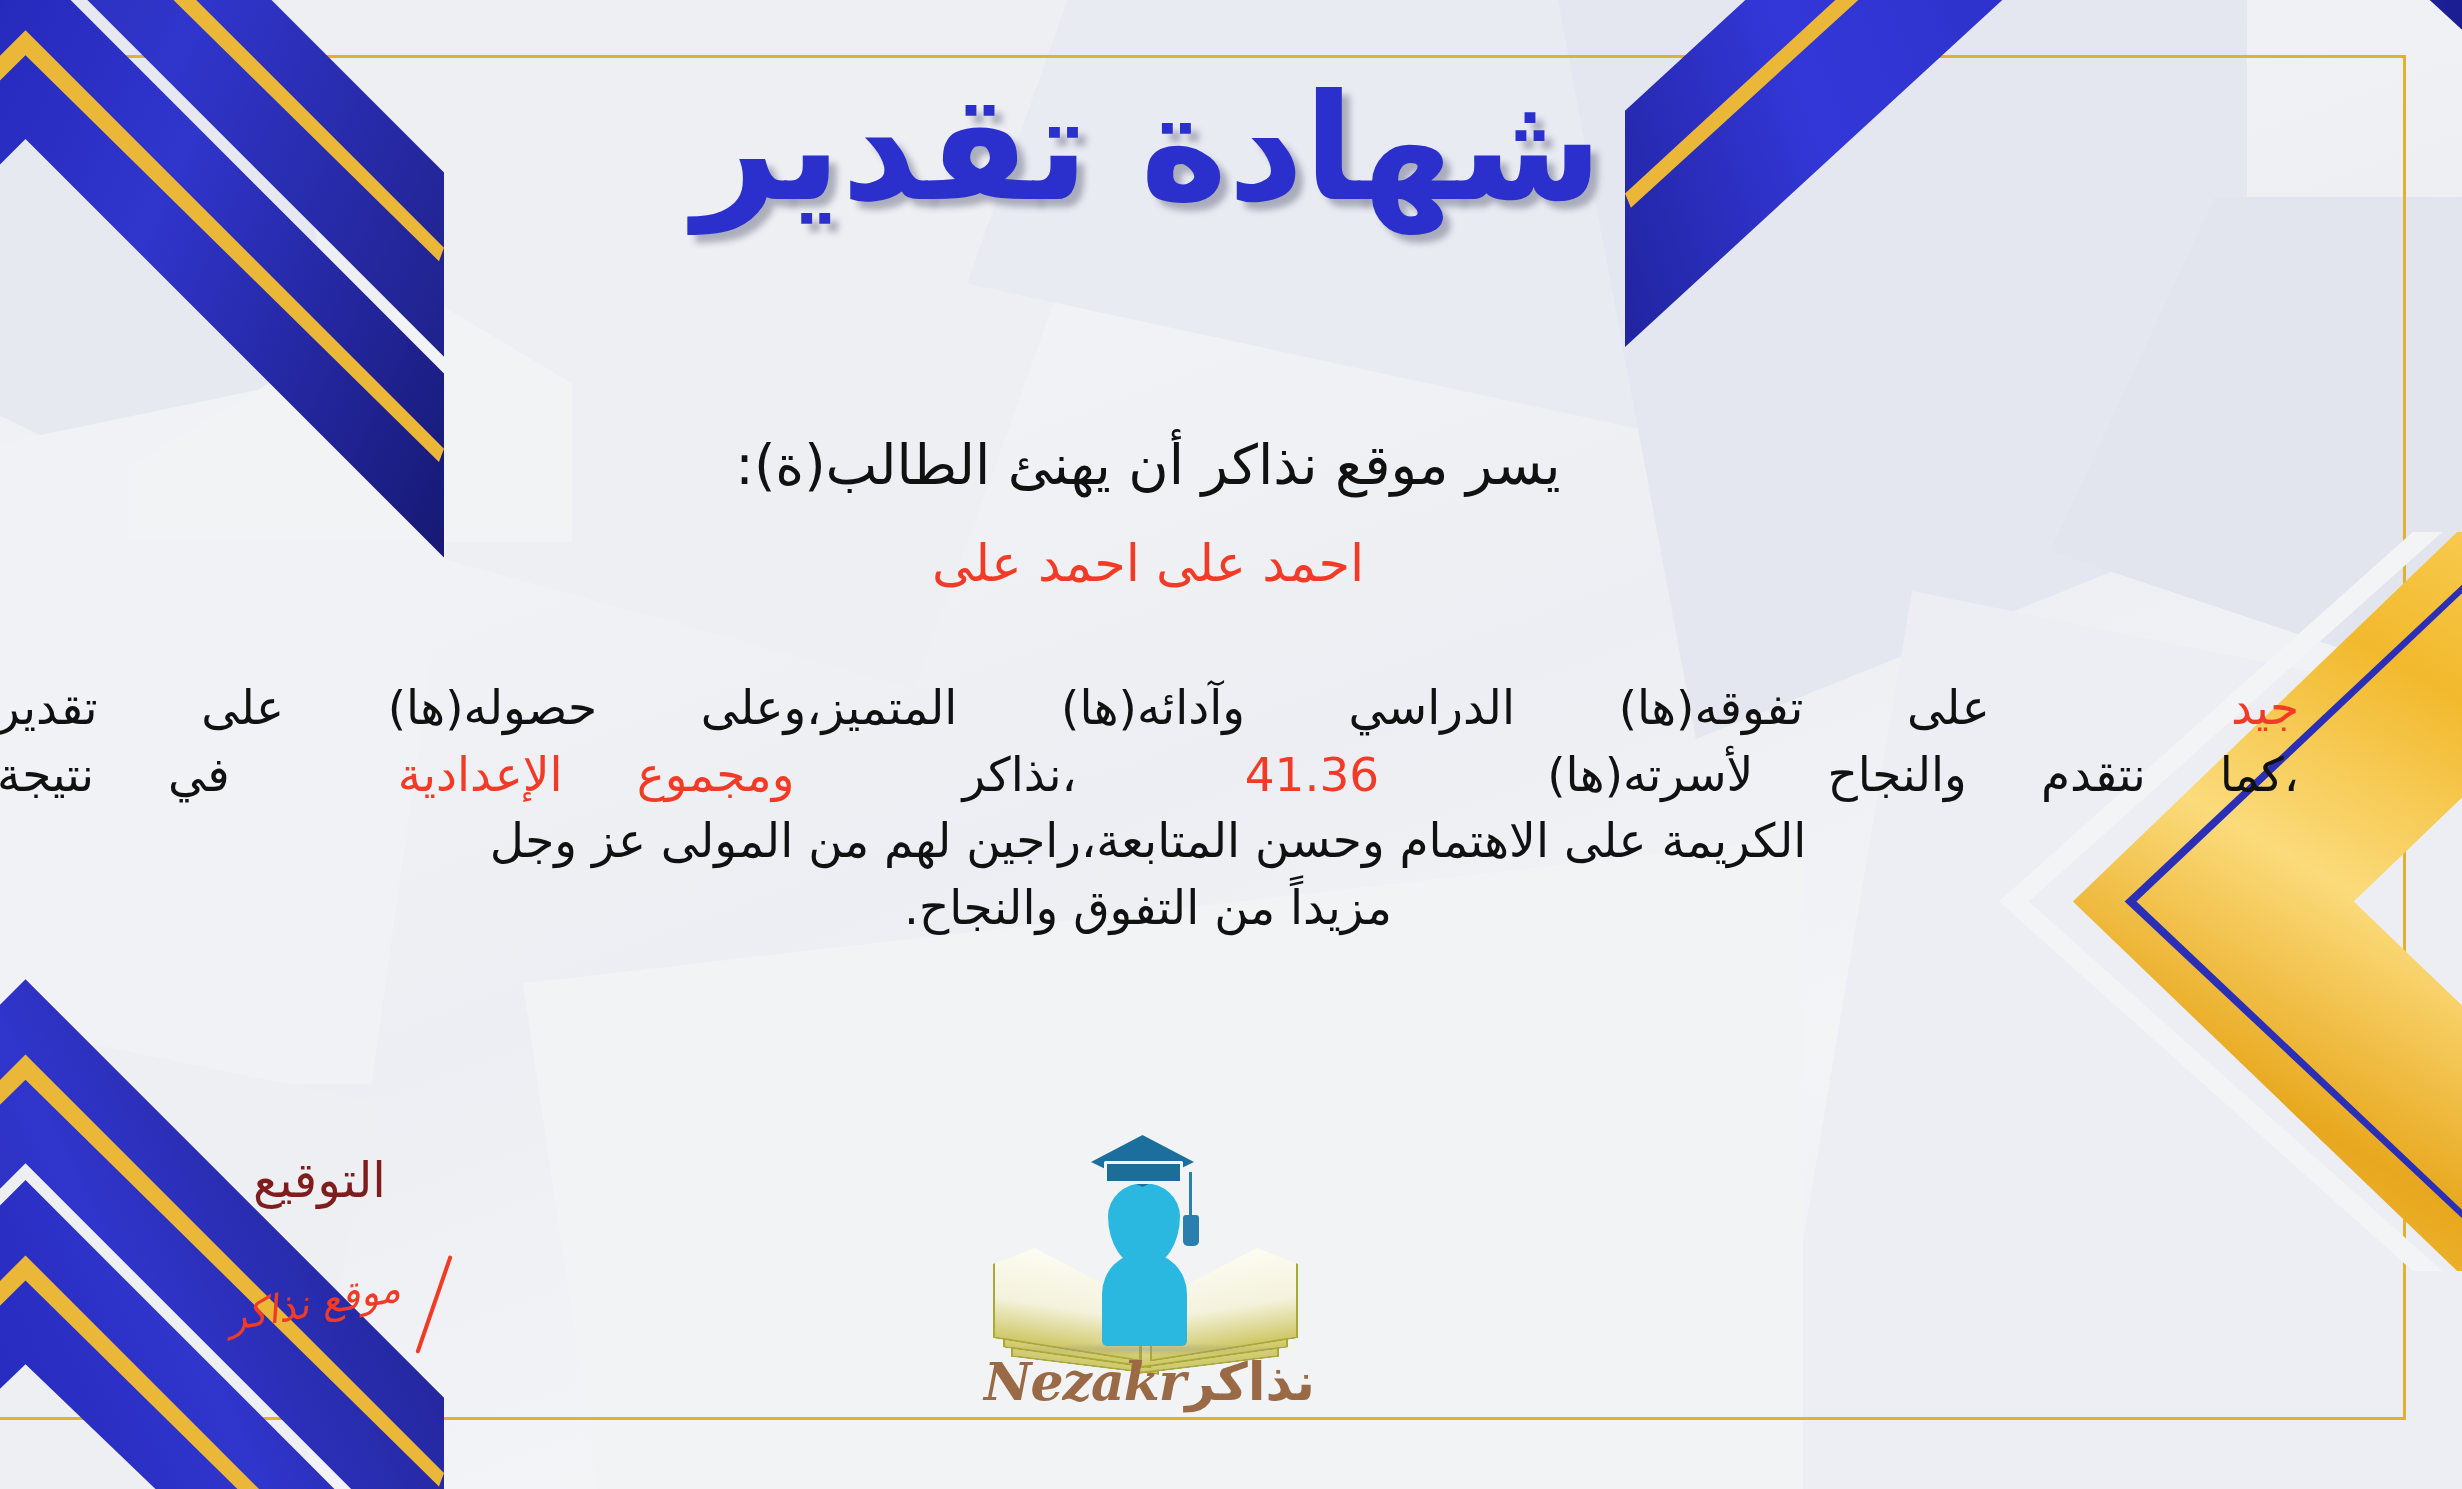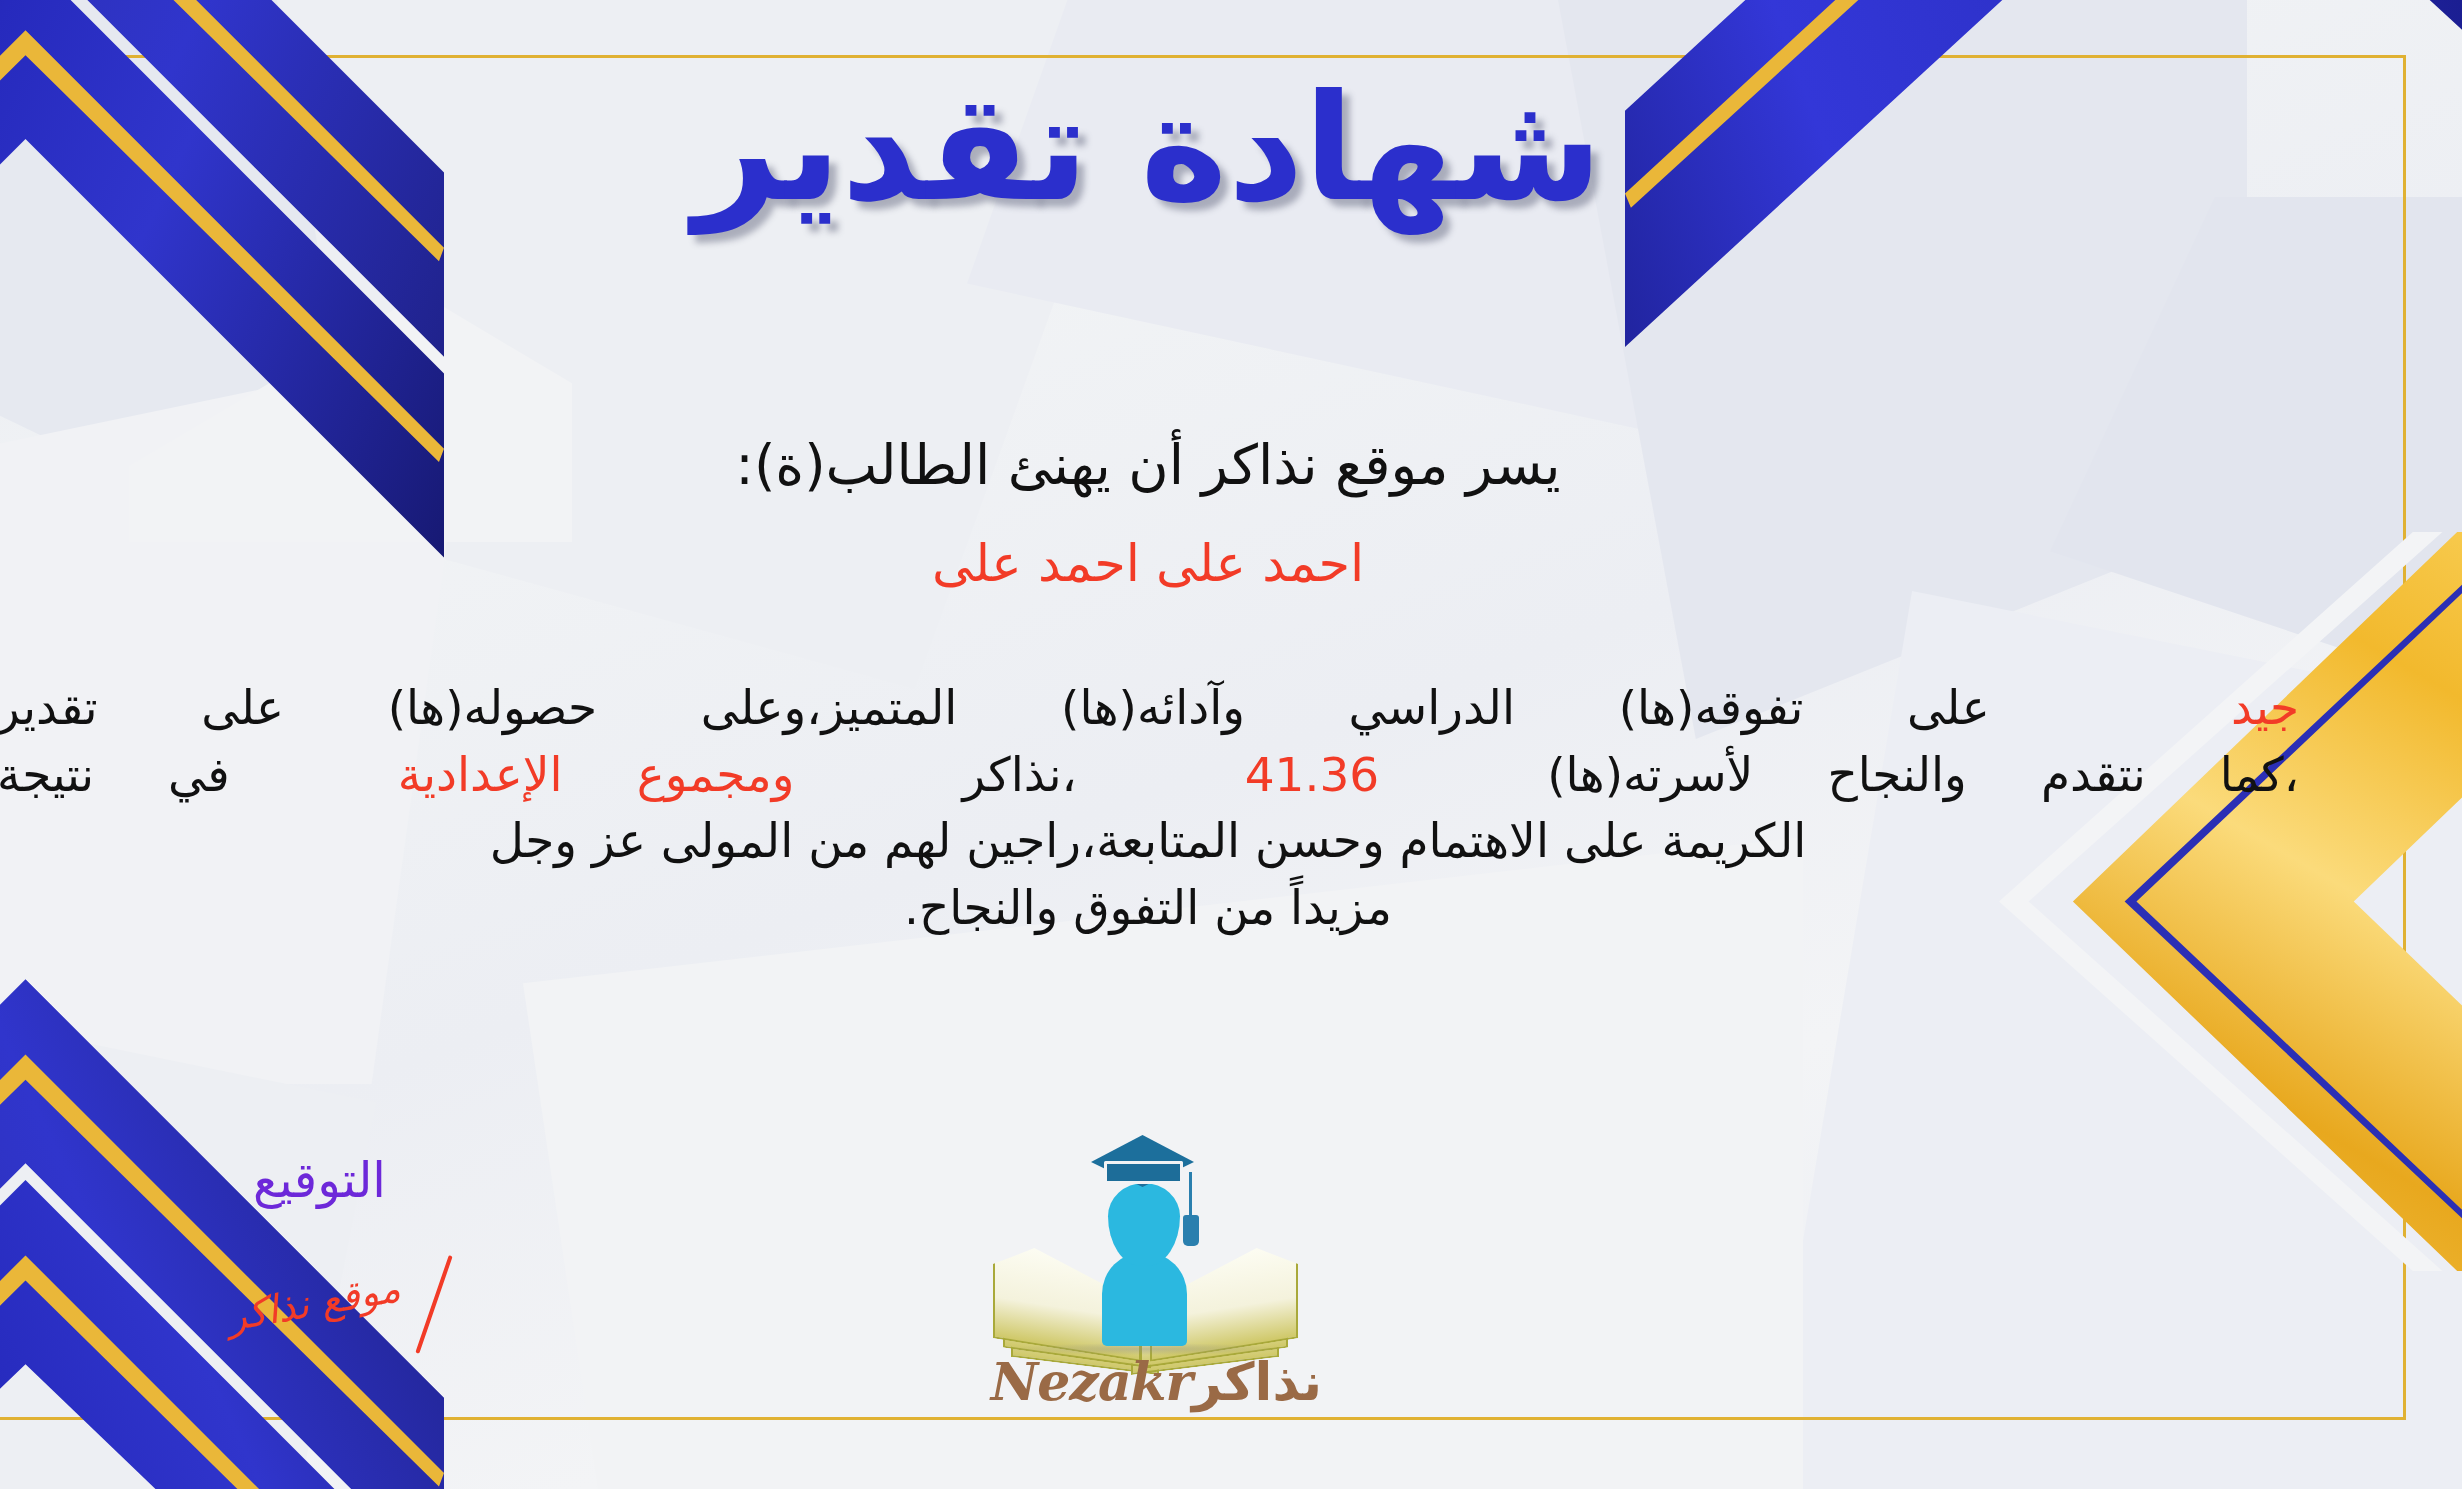--- a/index.html
+++ b/index.html
@@ -226,21 +226,21 @@
   .line-3 { text-align: center; }
   .line-4 { text-align: center; }
 
   .hl { color: #f23b27; margin-top: 35px; }
 
   .sign-label {
     position: absolute;
     top: 1152px;
     left: 419px;
     font-size: 49px;
-    color: #6d28d9;
+    color: #7f1d1d;
   }
   .sign-mark {
     position: absolute;
     top: 1280px;
     left: 392px;
     font-size: 39px;
     color: #f23b27;
     font-family: "DejaVu Serif", "Liberation Serif", serif;
     font-style: italic;
     transform: rotate(-10deg);
@@ -331,21 +331,21 @@
     position: absolute;
     left: 29.5px; top: 213px;
     width: 276px; height: 11.8px;
     background: radial-gradient(ellipse at center, rgba(140,140,140,0.38) 0%, rgba(200,200,200,0) 72%);
     border-radius: 50%;
   }
   .logo-text {
     position: absolute;
     left: 0; right: 0;
     top: 221px;
-    text-align: right;
+    text-align: center;
     font-size: 52px;
     font-weight: 700;
     color: #9a6a46;
     letter-spacing: -1px;
     white-space: nowrap;
     direction: rtl;
   }
   .logo-text .lat {
     font-family: "DejaVu Serif", "Liberation Serif", serif;
     font-style: italic;

